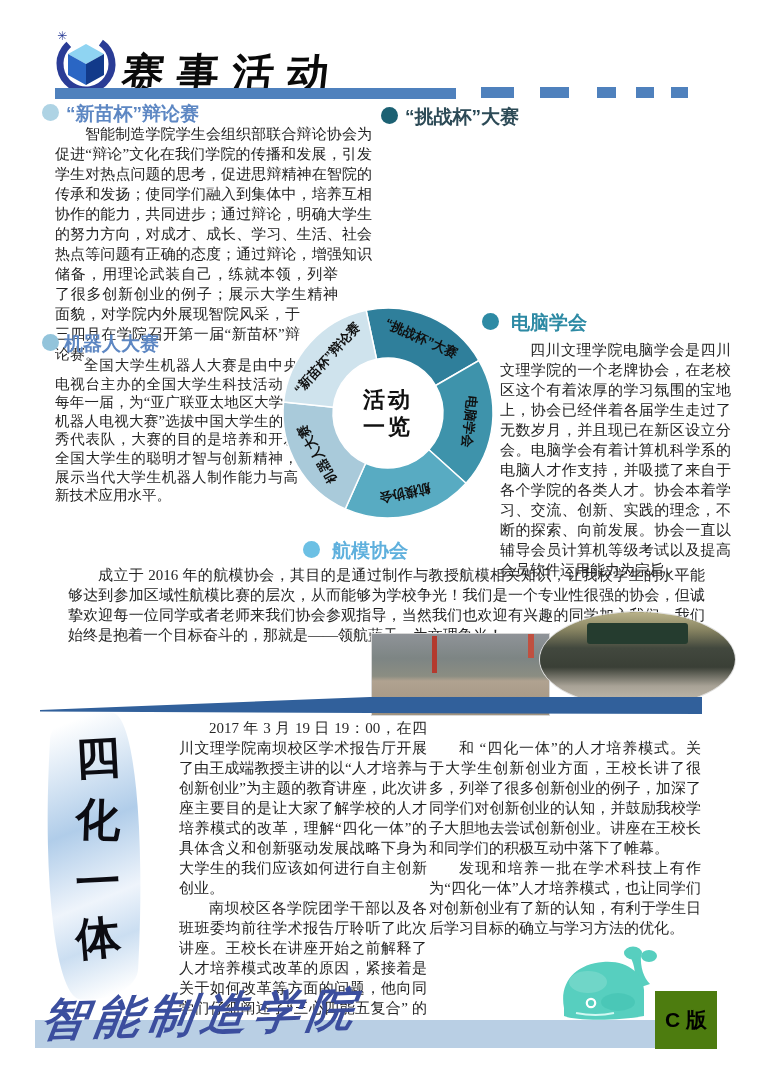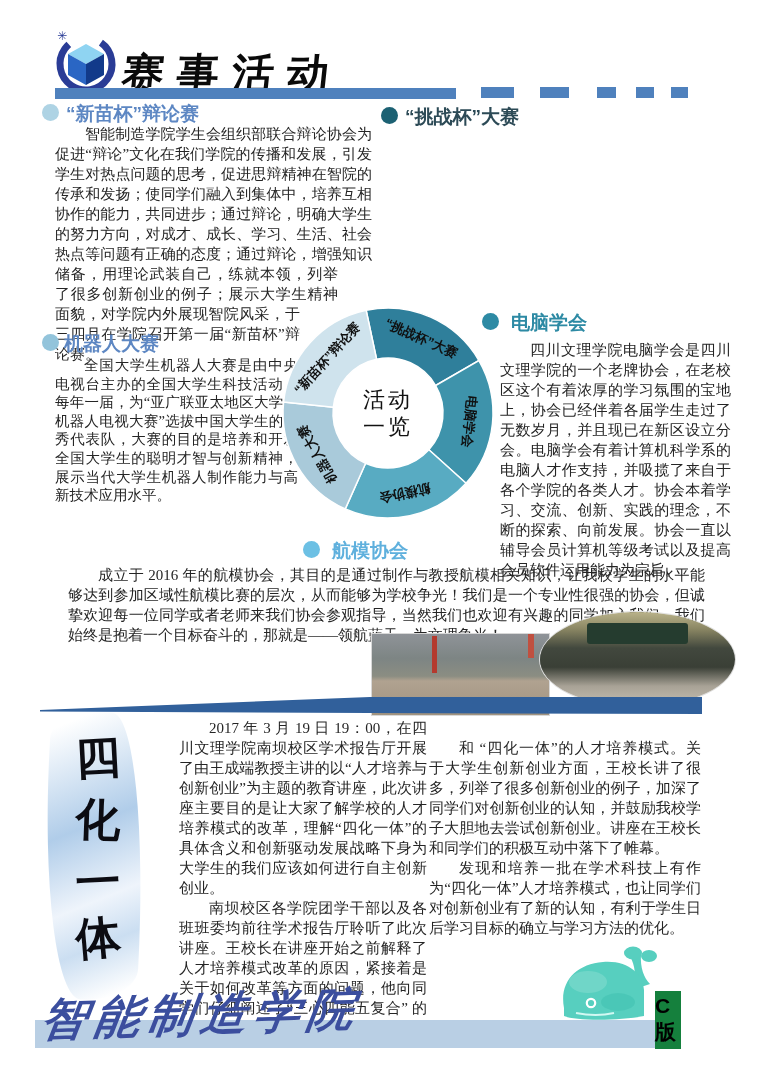--- a/index.html
+++ b/index.html
@@ -19,21 +19,21 @@
 
   
   .para{font-size:15px;line-height:20px;text-align:justify;text-indent:2em;color:#252525;}
   .para-sm{font-size:14.5px;line-height:18.6px;}
   .align-last-right{text-align-last:right;}
   .spacer{float:right;clear:right;}
 
   
   .donut-center{left:273px;top:298px;width:230px;height:230px;display:flex;flex-direction:column;
       align-items:center;justify-content:center;pointer-events:none;}
-  .donut-center span{font-size:22px;font-weight:normal;letter-spacing:3px;color:#111;
+  .donut-center span{font-size:22px;font-weight:bold;letter-spacing:3px;color:#111;
       font-family:"Liberation Sans","DejaVu Sans",sans-serif;line-height:27px;}
 
   
   .photo-rect{left:372px;top:634px;width:177px;height:81px;
       background:linear-gradient(180deg,#8f9398 0%,#7d8584 30%,#8b8d82 52%,#b0a290 58%,#a1937f 100%);
       box-shadow:0 0 0 1px #d8d8d8;}
   .photo-rect .banner{position:absolute;left:34%;top:2%;width:5px;height:46%;background:#b43a2e;}
   .photo-rect .banner2{position:absolute;left:88%;top:0;width:6px;height:30%;background:#c05040;}
   .plane{position:absolute;width:0;height:0;border-style:solid;}
   .photo-oval{left:540px;top:612px;width:195px;height:95px;border-radius:50%;
@@ -50,21 +50,21 @@
       border-radius:60% 40% 55% 45% / 10% 90% 12% 88%;transform:rotate(3deg);}
   .vchar{left:70px;width:56px;text-align:center;font-size:45px;font-weight:900;color:#0c0c12;
       font-family:"DejaVu Serif",serif;transform:rotate(-3deg);}
   .col{font-size:15px;line-height:20px;text-align:justify;color:#1e1e1e;margin-left:39px;}
   .col .para{font-size:15px;line-height:20px;}
 
   
   .footer-bar{left:35px;top:1020px;width:620px;height:28px;background:#b9cfe4;}
   .signature{left:42px;top:984px;font-size:46px;font-weight:bold;font-style:italic;color:#3b4e9e;
       letter-spacing:7px;transform:skewX(-10deg) rotate(-2deg);font-family:"DejaVu Serif",serif;z-index:3;}
-  .edition{left:655px;top:991px;width:26px;height:58px;background:#15803d;display:flex;
+  .edition{left:655px;top:991px;width:62px;height:58px;background:#4d7c0f;display:flex;
       align-items:center;justify-content:center;font-family:"Liberation Sans","DejaVu Sans",sans-serif;
       font-weight:bold;font-size:21px;color:#000;z-index:2;}
   .whale{left:556px;top:944px;z-index:2;}
 </style>
 </head>
 <body>
 
 <div class="page">
 
   <svg class="abs" style="left:53px;top:28px;" width="66" height="68" viewBox="0 0 66 68">

